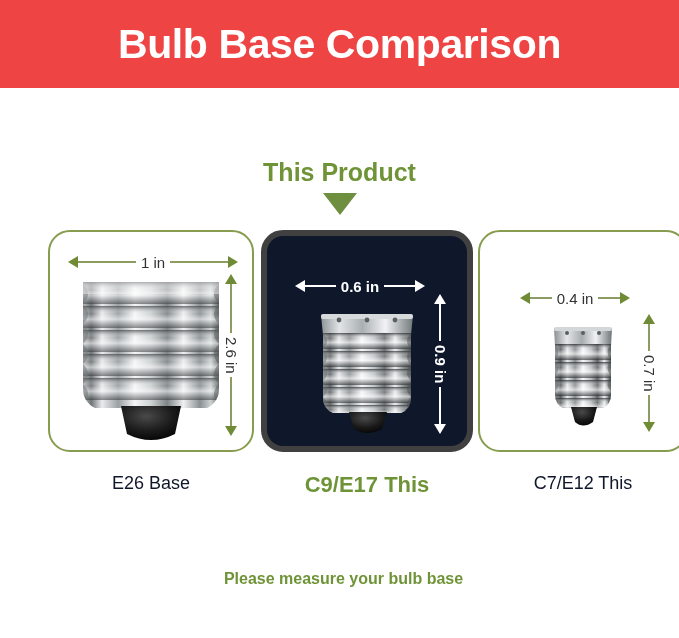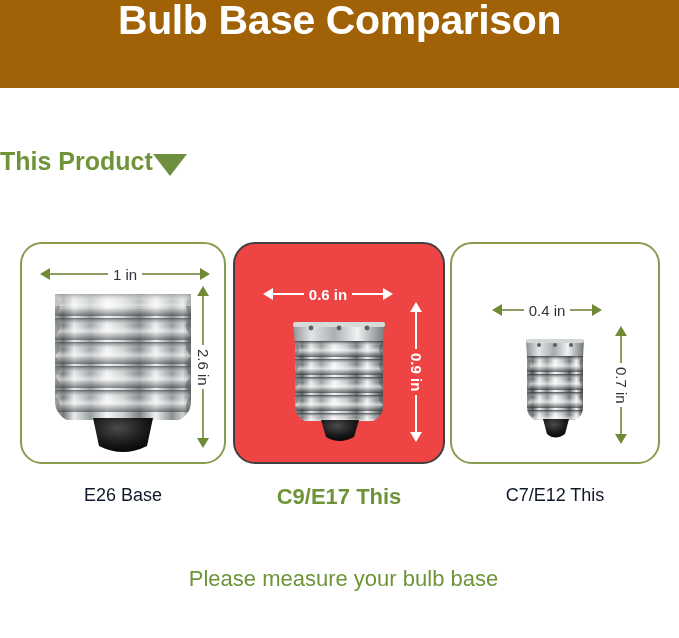--- a/index.html
+++ b/index.html
@@ -15,42 +15,43 @@
     position: relative;
   }
 
   
   .header-band {
     position: absolute;
     left: 0;
     top: 0;
     width: 679px;
     height: 88px;
-    background: #a16207;
+    background: #ef4444;
     display: flex;
-    align-items: flex-start;
+    align-items: center;
     justify-content: center;
   }
   .header-title {
     color: #ffffff;
     font-size: 41px;
     font-weight: bold;
     letter-spacing: -0.4px;
     line-height: 1;
     white-space: nowrap;
     font-family: "Liberation Sans", sans-serif;
   }
 
   
   .callout {
     position: absolute;
     left: 0;
-    top: 146px;
+    top: 160px;
     width: 679px;
     display: flex;
+    flex-direction: column;
     align-items: center;
   }
   .callout-text {
     color: #6f9438;
     font-size: 25px;
     font-weight: bold;
     letter-spacing: 0px;
     line-height: 1;
     white-space: nowrap;
   }
@@ -66,40 +67,41 @@
   
   .panel-row {
     position: absolute;
     left: 0;
     top: 230px;
     width: 679px;
     height: 270px;
   }
   .panel-col {
     position: absolute;
-    top: 12px;
+    top: 0;
     height: 270px;
+    margin-left: 28px;
   }
   .panel-col.col-0 { left: 20px;  width: 206px; }
   .panel-col.col-1 { left: 233px; width: 212px; }
   .panel-col.col-2 { left: 450px; width: 210px; }
 
   .panel-box {
     position: relative;
     height: 222px;
     border-radius: 22px;
     box-sizing: border-box;
   }
   .panel-box.plain {
     border: 2px solid #879c4f;
     background: #ffffff;
   }
   .panel-box.highlight {
-    border: 2px solid #404040;
-    background: #ef4444;
+    border: 6px solid #404040;
+    background: #0f172a;
   }
 
   .panel-label {
     text-align: center;
     margin-top: 22px;
     font-size: 18px;
     line-height: 1;
     color: #0f172a;
     white-space: nowrap;
   }
@@ -211,22 +213,22 @@
   
   .footer {
     position: absolute;
     left: 0;
     top: 562px;
     width: 679px;
     text-align: center;
   }
   .footer-line {
     color: #6f9438;
-    font-size: 22px;
-    font-weight: normal;
+    font-size: 16px;
+    font-weight: bold;
     line-height: 33px;
     white-space: nowrap;
     margin-left: 8px;
   }
 </style>
 </head>
 <body>
 
 <div class="header-band">
   <div class="header-title">Bulb Base Comparison</div>

